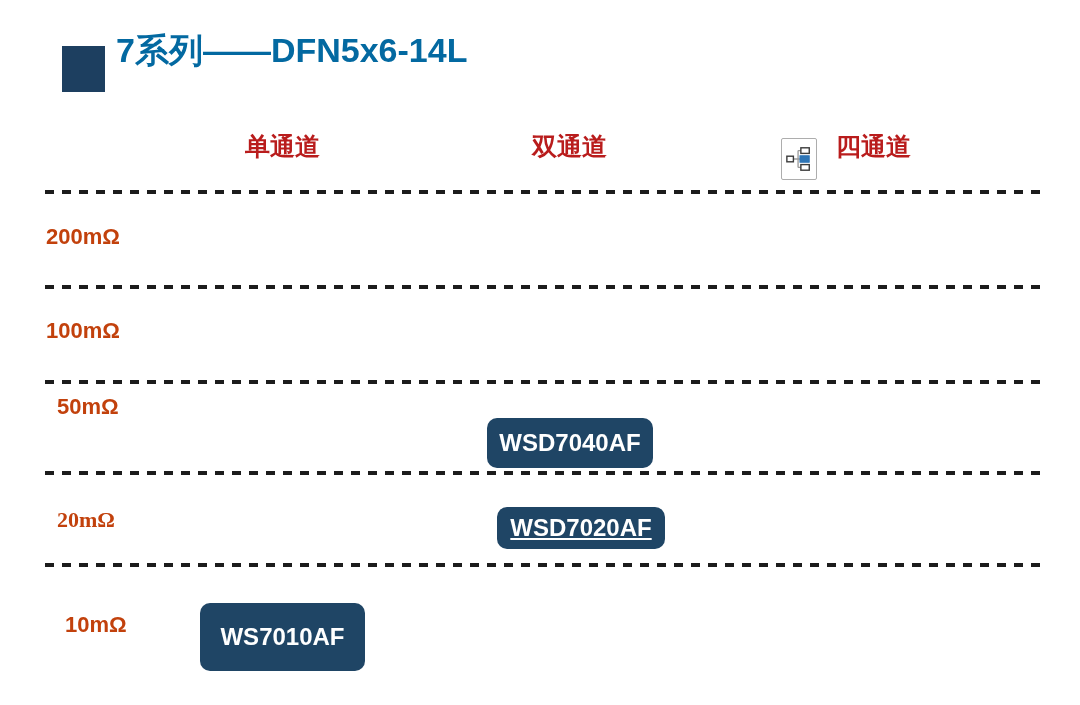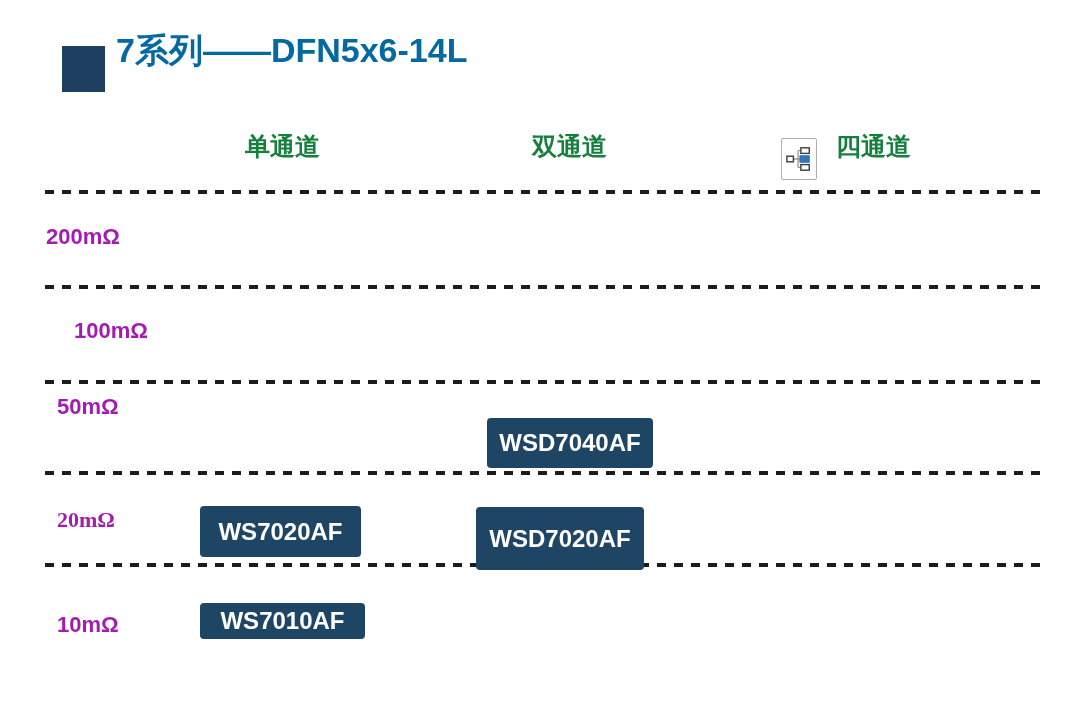--- a/index.html
+++ b/index.html
@@ -29,21 +29,21 @@
     letter-spacing: 0px;
     white-space: nowrap;
   }
 
   
   .col-header {
     position: absolute;
     top: 130px;
     font-size: 25px;
     font-weight: bold;
-    color: #15803d;
+    color: #b91c1c;
     white-space: nowrap;
   }
   .col-1 { left: 245px; }
   .col-2 { left: 532px; text-align: center; }
   .col-3 { left: 836px; }
 
   .org-icon {
     position: absolute;
     left: 781px; top: 138px;
     width: 36px; height: 42px;
@@ -69,46 +69,46 @@
   .dash-2 { top: 285px; }
   .dash-3 { top: 380px; }
   .dash-4 { top: 471px; }
   .dash-5 { top: 563px; }
 
   
   .row-label {
     position: absolute;
     font-size: 22px;
     font-weight: bold;
-    color: #a21caf;
+    color: #c2410c;
     white-space: nowrap;
   }
   .row-1 { left: 46px; top: 224px; }
-  .row-2 { left: 46px; top: 318px; margin-left: 28px; }
+  .row-2 { left: 46px; top: 318px; }
   .row-3 { left: 57px; top: 394px; }
   .row-4 { left: 57px; top: 507px; font-family: Liberation Serif, serif; }
-  .row-5 { left: 57px; top: 612px; }
+  .row-5 { left: 65px; top: 612px; }
 
   
   .chip {
     position: absolute;
     background: #1f4565;
-    border-radius: 4px;
+    border-radius: 10px;
     color: #ffffff;
     font-size: 24px;
     font-weight: bold;
     display: flex;
     align-items: center;
     justify-content: center;
     white-space: nowrap;
   }
   .chip-7040 { left: 487px; top: 418px; width: 166px; height: 50px; }
   .chip-7020 { left: 200px; top: 506px; width: 161px; height: 51px; }
-  .chip-d7020 { left: 476px; top: 507px; width: 168px; height: 63px; }
-  .chip-7010 { left: 200px; top: 603px; width: 165px; height: 36px; }
+  .chip-d7020 { left: 497px; top: 507px; width: 168px; height: 42px; text-decoration: underline; }
+  .chip-7010 { left: 200px; top: 603px; width: 165px; height: 68px; }
 </style>
 </head>
 <body>
 
 <div class="canvas">
 
   <div class="title-square"></div>
   <h1 class="page-title">7系列——DFN5x6-14L</h1>
 
   <div class="col-header col-1">单通道</div>
@@ -131,17 +131,16 @@
   <div class="dashline dash-4"></div>
   <div class="dashline dash-5"></div>
 
   <div class="row-label row-1">200mΩ</div>
   <div class="row-label row-2">100mΩ</div>
   <div class="row-label row-3">50mΩ</div>
   <div class="row-label row-4">20mΩ</div>
   <div class="row-label row-5">10mΩ</div>
 
   <div class="chip chip-7040">WSD7040AF</div>
-  <div class="chip chip-7020">WS7020AF</div>
   <div class="chip chip-d7020">WSD7020AF</div>
   <div class="chip chip-7010">WS7010AF</div>
 
 </div>
 
 </body></html>

